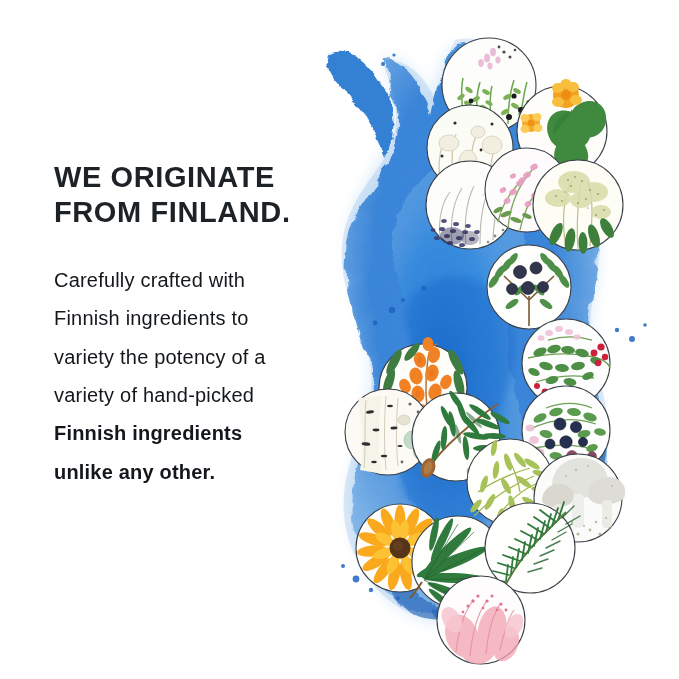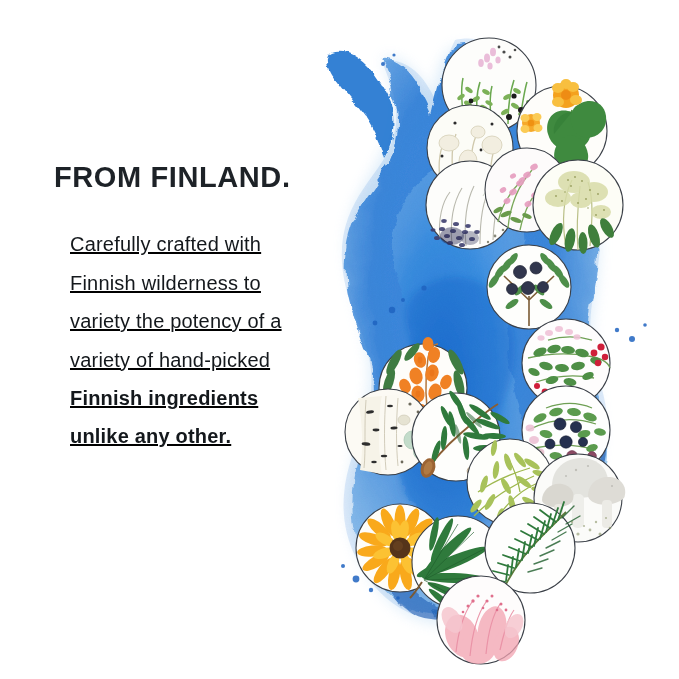--- a/index.html
+++ b/index.html
@@ -16,21 +16,21 @@
   #copy{position:absolute;left:54px;top:160px;width:300px;}
   #headline{
     font-weight:bold;
     font-size:29px;
     line-height:1.22;
     letter-spacing:0.6px;
     color:#1d2227;
     margin:0 0 30px 0;
   }
   #headline .l{display:block;white-space:nowrap;}
-  #body{margin:16px;text-decoration:underline;}
+  #body{margin:0;}
   #body .p{
     display:block;
     font-size:20px;
     line-height:1.92;
     letter-spacing:0.2px;
     color:#14181c;
     white-space:nowrap;
     font-weight:400;
   }
   #body .p.strong{font-weight:bold;}
@@ -818,25 +818,26 @@
           <ellipse cx="452" cy="620" rx="9" ry="14" transform="rotate(-30 452 620)"></ellipse>
           <ellipse cx="514" cy="626" rx="8" ry="13" transform="rotate(28 514 626)"></ellipse>
         </g>
       </g>
 
     </svg>
   </div>
 
   <div id="copy">
     <h1 id="headline">
+      <span class="l">WE ORIGINATE</span>
       <span class="l">FROM FINLAND.</span>
     </h1>
     <div id="body">
       <span class="p">Carefully crafted with</span>
-      <span class="p">Finnish wilderness to</span>
+      <span class="p">Finnish ingredients to</span>
       <span class="p">variety the potency of a</span>
       <span class="p">variety of hand-picked</span>
       <span class="p strong">Finnish ingredients</span>
       <span class="p strong">unlike any other.</span>
     </div>
   </div>
 
 </div>
 
 </body></html>

